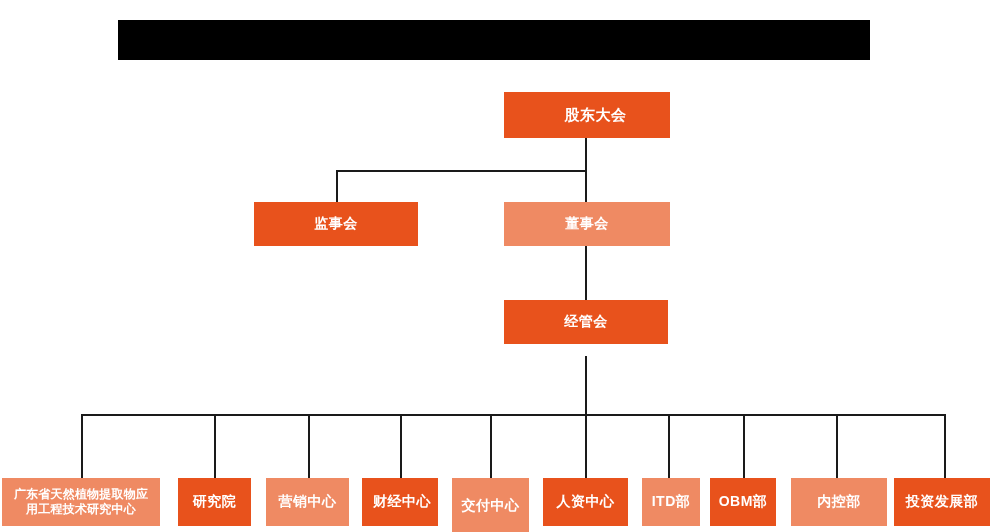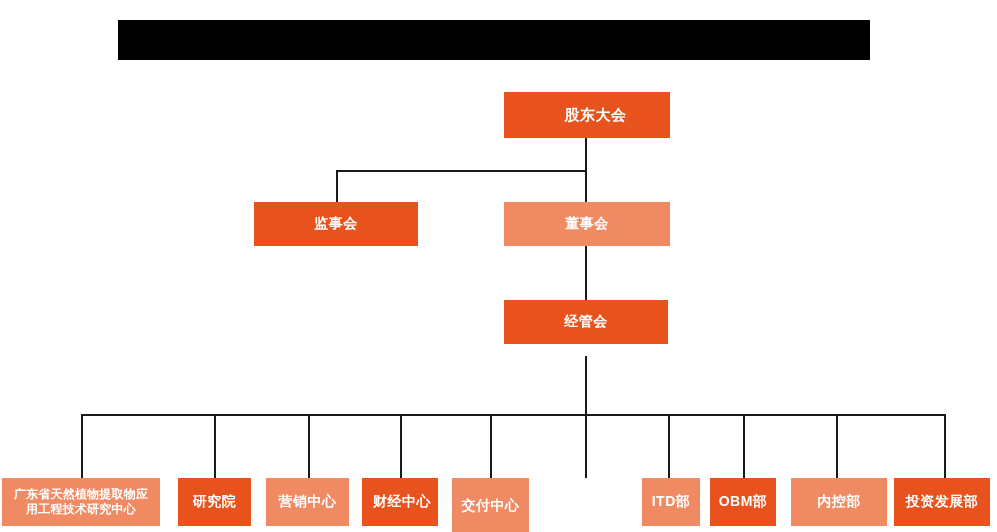--- a/index.html
+++ b/index.html
@@ -115,20 +115,23 @@
   </div>
 
   <div class="node primary node-md" style="left:362px; top:478px; width:76px; height:48px;padding-left:8px;">
     <span>财经中心</span>
   </div>
 
   <div class="node secondary node-md" style="left:452px; top:478px; width:77px; height:56px;">
     <span>交付中心</span>
   </div>
 
+  <div class="node primary node-md" style="left:543px; top:478px; width:85px; height:48px;">
+    <span>人资中心</span>
+  </div>
 
   <div class="node secondary node-md" style="left:642px; top:478px; width:58px; height:48px;align-items:center;">
     <span>ITD部</span>
   </div>
 
   <div class="node primary node-md" style="left:710px; top:478px; width:66px; height:48px;">
     <span>OBM部</span>
   </div>
 
   <div class="node secondary node-md" style="left:791px; top:478px; width:96px; height:48px;">

